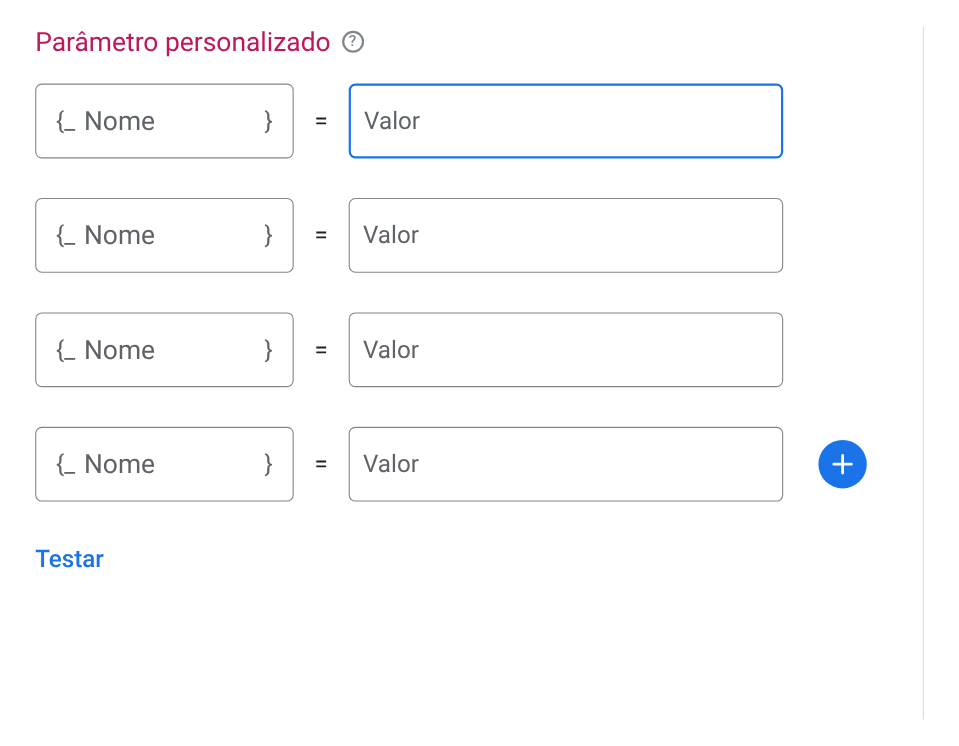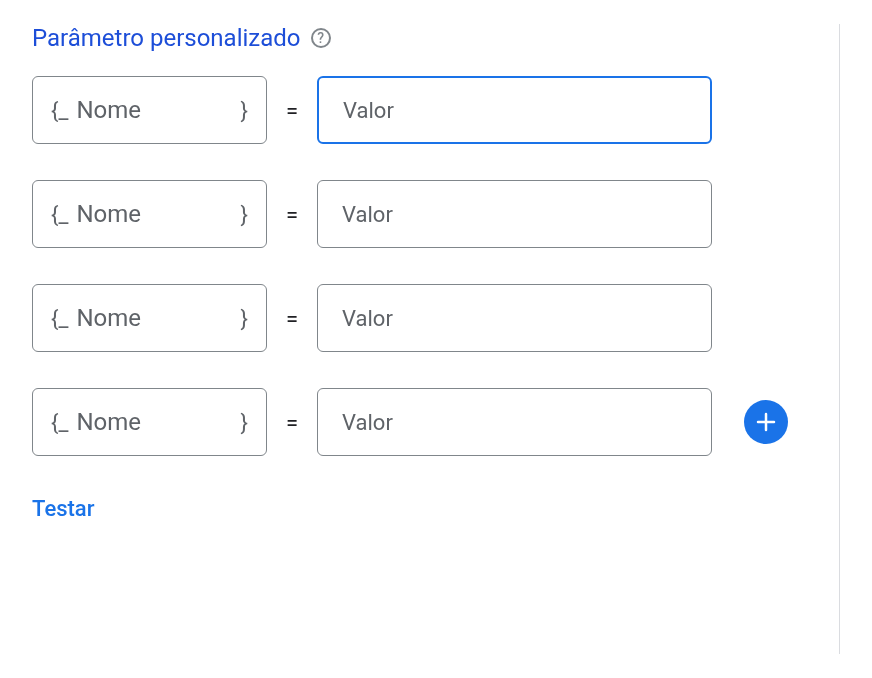--- a/index.html
+++ b/index.html
@@ -22,21 +22,21 @@
     }
     .section-header {
       display: flex;
       align-items: center;
       gap: 10px;
       margin-bottom: 24px;
     }
     .section-title {
       font-size: 24px;
       font-weight: 400;
-      color: #1d4ed8;
+      color: #be185d;
     }
     .help-icon {
       width: 20px;
       height: 20px;
       border: 2px solid #80868b;
       border-radius: 50%;
       display: flex;
       align-items: center;
       justify-content: center;
       color: #80868b;
@@ -86,21 +86,21 @@
       color: #202124;
       font-size: 22px;
       font-weight: 400;
       width: 18px;
       text-align: center;
     }
     .value-input {
       border: 1px solid #80868b;
       border-radius: 6px;
       height: 68px;
-      padding: 0 24px;
+      padding: 0 12px;
       font-size: 22px;
       color: #202124;
       width: 395px;
       font-family: inherit;
       outline: none;
       background: transparent;
     }
     .value-input::placeholder {
       color: #5f6368;
     }

